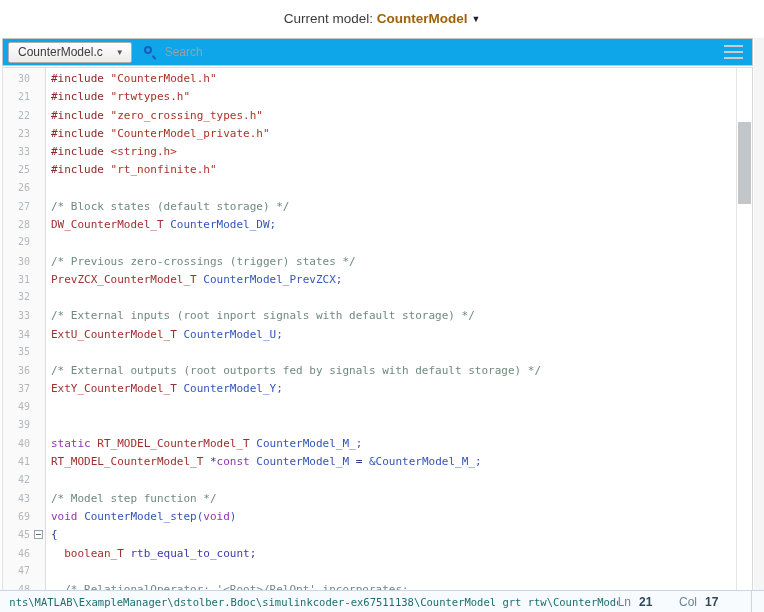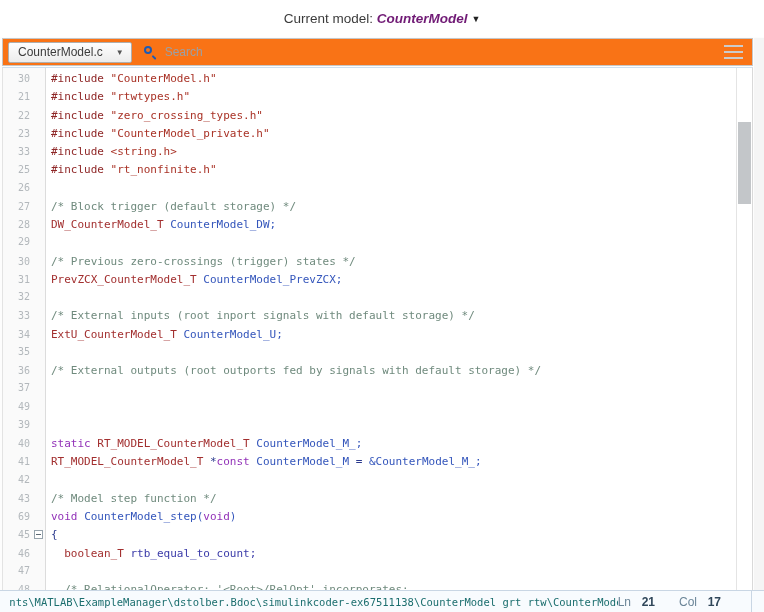--- a/index.html
+++ b/index.html
@@ -7,25 +7,25 @@
               font-family:"Liberation Sans", sans-serif; }
   .stage { position:relative; width:764px; height:612px; background:#fdfdfd; }
 
   
   .right-strip { position:absolute; left:754px; top:38px; width:10px; height:552px; background:#f5f5f5; }
 
   
   .header { position:absolute; left:0; top:0; width:764px; height:37px; background:#ffffff;
             display:flex; align-items:center; justify-content:center; }
   .hdr-wrap { font-size:13.5px; color:#3b3b3b; cursor:pointer; white-space:pre; }
-  .hdr-wrap b { color:#701a75; font-weight:bold;font-style:italic; }
+  .hdr-wrap b { color:#a16207; font-weight:bold; }
   .hdr-caret { font-size:9px; color:#222; margin-left:4px; vertical-align:1px; }
 
   
-  .toolbar { position:absolute; left:2px; top:38px; width:751px; height:28px; background:#f97316;
+  .toolbar { position:absolute; left:2px; top:38px; width:751px; height:28px; background:#0ea5e9;
              border:1px solid #c6c6c6; display:flex; align-items:center; }
   .file-select { margin-left:5px; height:21px; display:flex; align-items:center;
                  padding:0 7px 0 9px; border:1px solid #aeaeae; border-radius:2px;
                  background:linear-gradient(#fefefe,#ececec); cursor:pointer; }
   .file-select .fs-label { font-size:12px; color:#3c3c3c; }
   .file-select .fs-caret { font-size:8px; color:#555; margin-left:13px; }
   .search-wrap { display:flex; align-items:center; margin-left:11px; flex:1; }
   .mag { position:relative; width:15px; height:15px; }
   .mag .lens { position:absolute; left:1px; top:1px; width:8px; height:8px;
                border:2px solid #1c5bb7; border-radius:50%; }
@@ -66,21 +66,21 @@
   
   .vscroll { position:absolute; right:0; top:0; bottom:0; width:16px; background:#ffffff;
              border-left:1px solid #e4e4e4; }
   .vthumb { position:absolute; left:1px; right:1px; top:54px; height:82px; background:#c3c6c9; }
 
   
   .statusbar { position:absolute; left:0; top:590px; width:764px; height:22px;
                background:#f8fbfe; border-top:1px solid #c9d6e4; display:flex; align-items:center; }
   .status-path { font-family:"DejaVu Sans Mono", monospace; font-size:10.5px; color:#1b6e6e;
                  margin-left:3px; white-space:pre; overflow:hidden; flex:1; }
-  .lncol { display:flex; align-items:center; font-size:12px; margin-right:6px;text-align:right; }
+  .lncol { display:flex; align-items:center; font-size:12px; margin-right:6px; }
   .lncol .lbl { color:#6b8598; margin-right:8px; }
   .lncol .num { color:#30475a; font-weight:bold; margin-right:24px; min-width:16px; }
   .status-sep { width:1px; height:22px; background:#c9d6e4; margin-right:12px; }
 </style>
 </head>
 <body>
 
 <div class="stage">
 
   <div class="right-strip"></div>
@@ -112,31 +112,31 @@
     <div class="gutter-bg"></div>
     <div class="gutter-line"></div>
     <div class="code-lines" id="code-lines">
         <div class="code-line"><span class="ln">30</span><span class="fold"></span><span class="src"><span class="tk-pre">#include </span><span class="tk-str">"CounterModel.h"</span></span></div>
         <div class="code-line"><span class="ln">21</span><span class="fold"></span><span class="src"><span class="tk-pre">#include </span><span class="tk-str">"rtwtypes.h"</span></span></div>
         <div class="code-line"><span class="ln">22</span><span class="fold"></span><span class="src"><span class="tk-pre">#include </span><span class="tk-str">"zero_crossing_types.h"</span></span></div>
         <div class="code-line"><span class="ln">23</span><span class="fold"></span><span class="src"><span class="tk-pre">#include </span><span class="tk-str">"CounterModel_private.h"</span></span></div>
         <div class="code-line"><span class="ln">33</span><span class="fold"></span><span class="src"><span class="tk-pre">#include </span><span class="tk-str">&lt;string.h&gt;</span></span></div>
         <div class="code-line"><span class="ln">25</span><span class="fold"></span><span class="src"><span class="tk-pre">#include </span><span class="tk-str">"rt_nonfinite.h"</span></span></div>
         <div class="code-line"><span class="ln">26</span><span class="fold"></span><span class="src"></span></div>
-        <div class="code-line"><span class="ln">27</span><span class="fold"></span><span class="src"><span class="tk-com">/* Block trigger (default storage) */</span></span></div>
+        <div class="code-line"><span class="ln">27</span><span class="fold"></span><span class="src"><span class="tk-com">/* Block states (default storage) */</span></span></div>
         <div class="code-line"><span class="ln">28</span><span class="fold"></span><span class="src"><span class="tk-typ">DW_CounterModel_T </span><span class="tk-id">CounterModel_DW;</span></span></div>
         <div class="code-line"><span class="ln">29</span><span class="fold"></span><span class="src"></span></div>
         <div class="code-line"><span class="ln">30</span><span class="fold"></span><span class="src"><span class="tk-com">/* Previous zero-crossings (trigger) states */</span></span></div>
         <div class="code-line"><span class="ln">31</span><span class="fold"></span><span class="src"><span class="tk-typ">PrevZCX_CounterModel_T </span><span class="tk-id">CounterModel_PrevZCX;</span></span></div>
         <div class="code-line"><span class="ln">32</span><span class="fold"></span><span class="src"></span></div>
         <div class="code-line"><span class="ln">33</span><span class="fold"></span><span class="src"><span class="tk-com">/* External inputs (root inport signals with default storage) */</span></span></div>
         <div class="code-line"><span class="ln">34</span><span class="fold"></span><span class="src"><span class="tk-typ">ExtU_CounterModel_T </span><span class="tk-id">CounterModel_U;</span></span></div>
         <div class="code-line"><span class="ln">35</span><span class="fold"></span><span class="src"></span></div>
         <div class="code-line"><span class="ln">36</span><span class="fold"></span><span class="src"><span class="tk-com">/* External outputs (root outports fed by signals with default storage) */</span></span></div>
-        <div class="code-line"><span class="ln">37</span><span class="fold"></span></div>
+        <div class="code-line"><span class="ln">37</span><span class="fold"></span><span class="src"><span class="tk-typ">ExtY_CounterModel_T </span><span class="tk-id">CounterModel_Y;</span></span></div>
         <div class="code-line"><span class="ln">49</span><span class="fold"></span><span class="src"></span></div>
         <div class="code-line"><span class="ln">39</span><span class="fold"></span></div>
         <div class="code-line"><span class="ln">40</span><span class="fold"></span><span class="src"><span class="tk-kw">static </span><span class="tk-typ">RT_MODEL_CounterModel_T </span><span class="tk-id">CounterModel_M_;</span></span></div>
         <div class="code-line"><span class="ln">41</span><span class="fold"></span><span class="src"><span class="tk-typ">RT_MODEL_CounterModel_T </span><span class="tk-pun">*</span><span class="tk-kw">const </span><span class="tk-id">CounterModel_M </span><span class="tk-pun">= </span><span class="tk-id">&amp;CounterModel_M_;</span></span></div>
         <div class="code-line"><span class="ln">42</span><span class="fold"></span><span class="src"></span></div>
         <div class="code-line"><span class="ln">43</span><span class="fold"></span><span class="src"><span class="tk-com">/* Model step function */</span></span></div>
         <div class="code-line"><span class="ln">69</span><span class="fold"></span><span class="src"><span class="tk-kw">void </span><span class="tk-id">CounterModel_step(</span><span class="tk-kw">void</span><span class="tk-id">)</span></span></div>
         <div class="code-line"><span class="ln">45</span><span class="fold"><span class="fold-box"></span></span><span class="src"><span class="tk-pun">{</span></span></div>
         <div class="code-line"><span class="ln">46</span><span class="fold"></span><span class="src"><span class="tk-pln">  </span><span class="tk-typ">boolean_T </span><span class="tk-loc">rtb_equal_to_count;</span></span></div>
         <div class="code-line"><span class="ln">47</span><span class="fold"></span><span class="src"></span></div>

